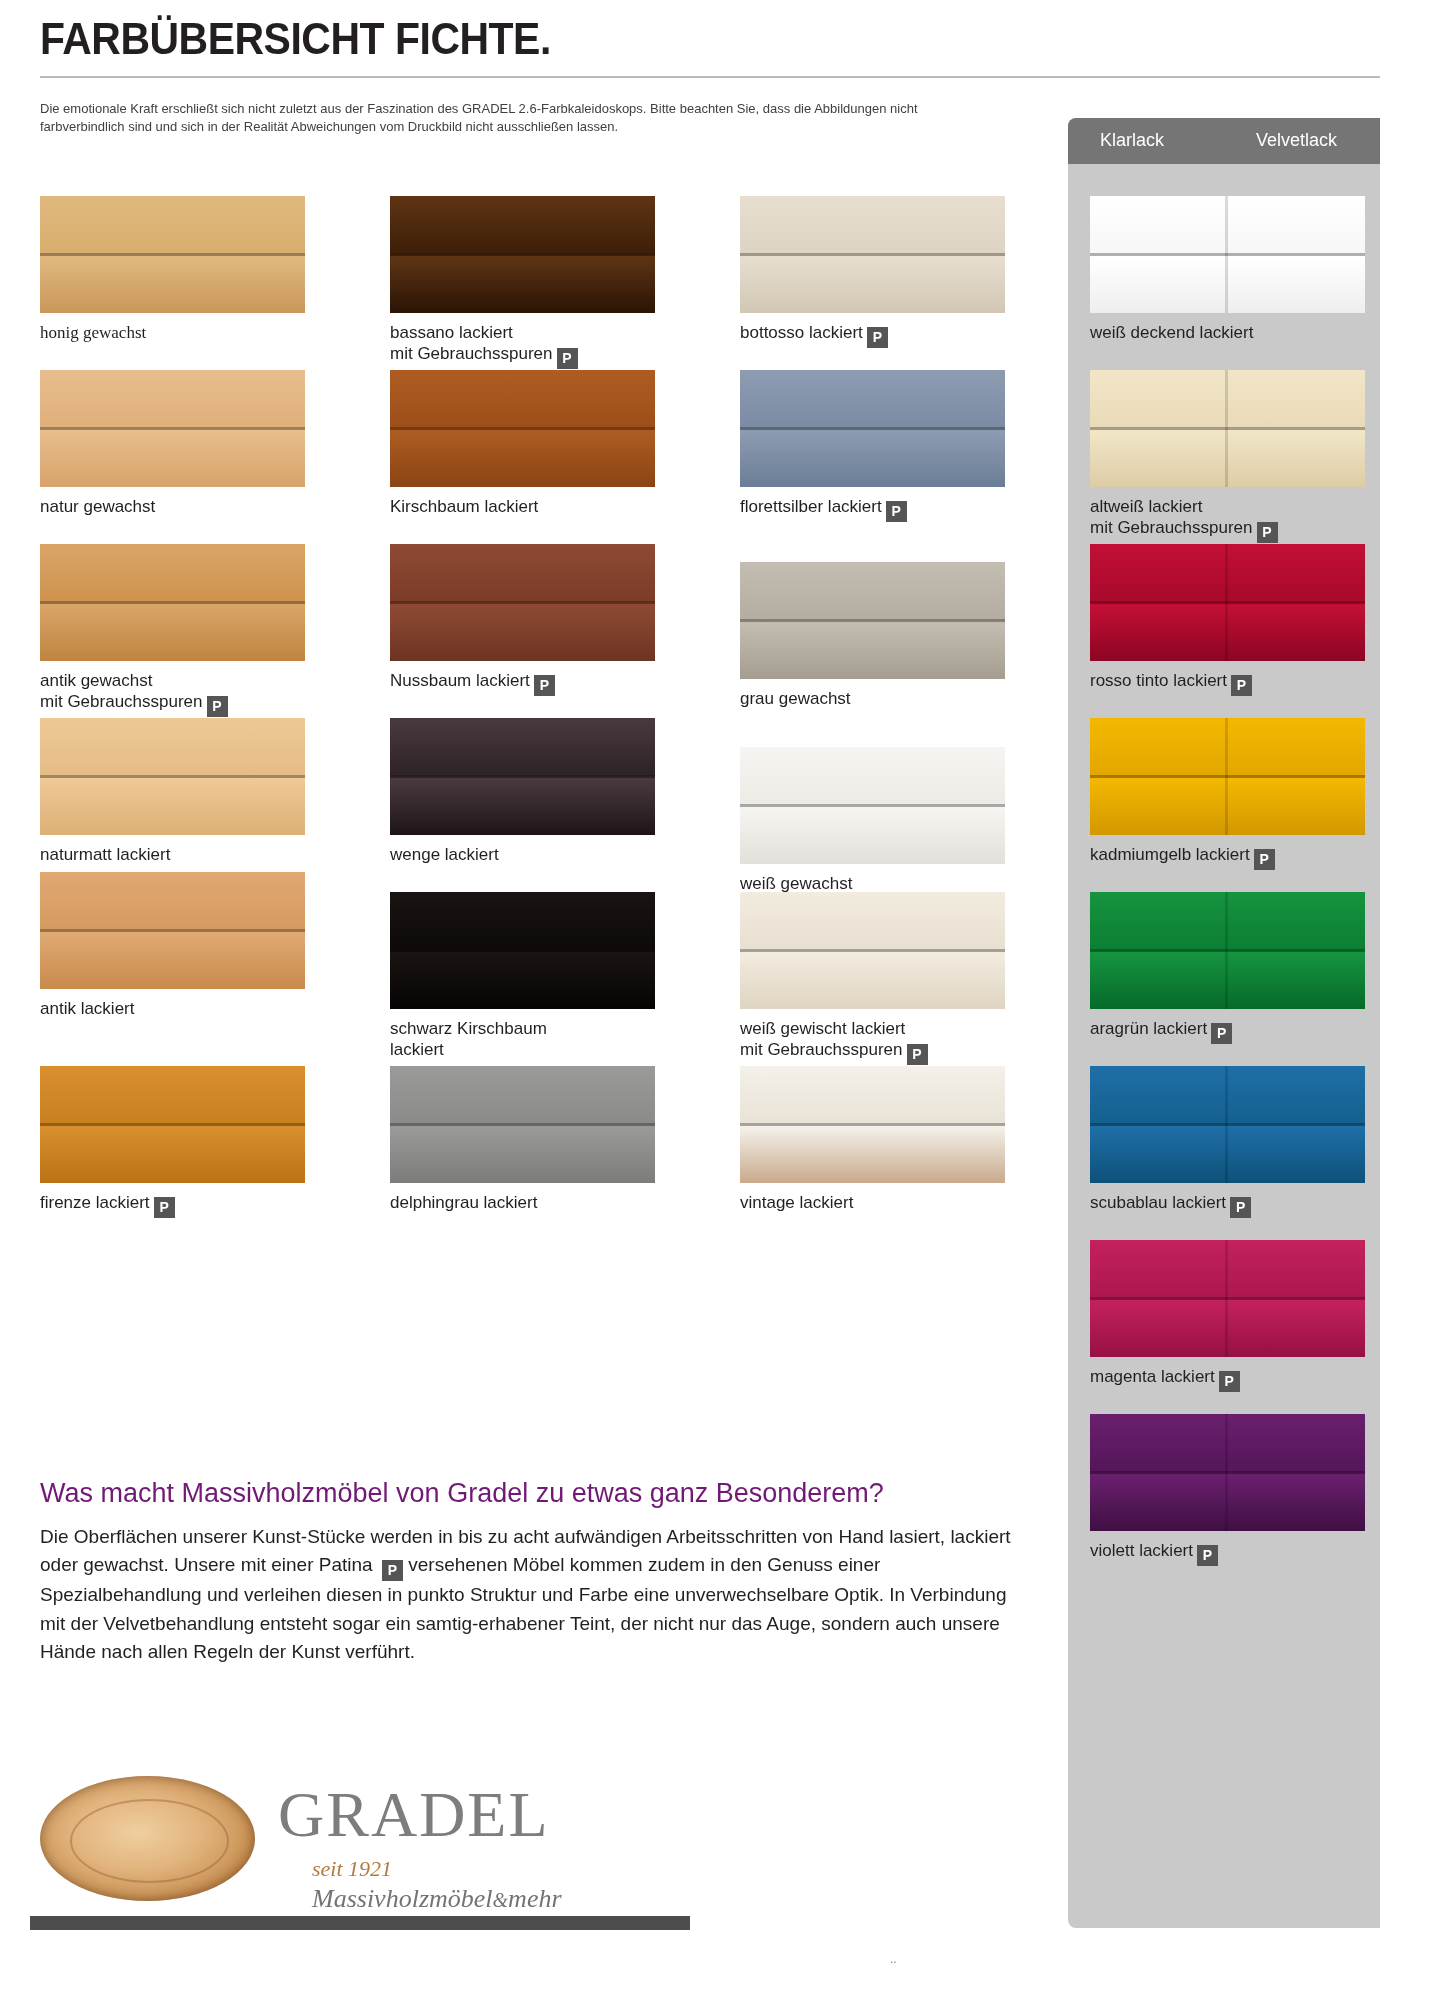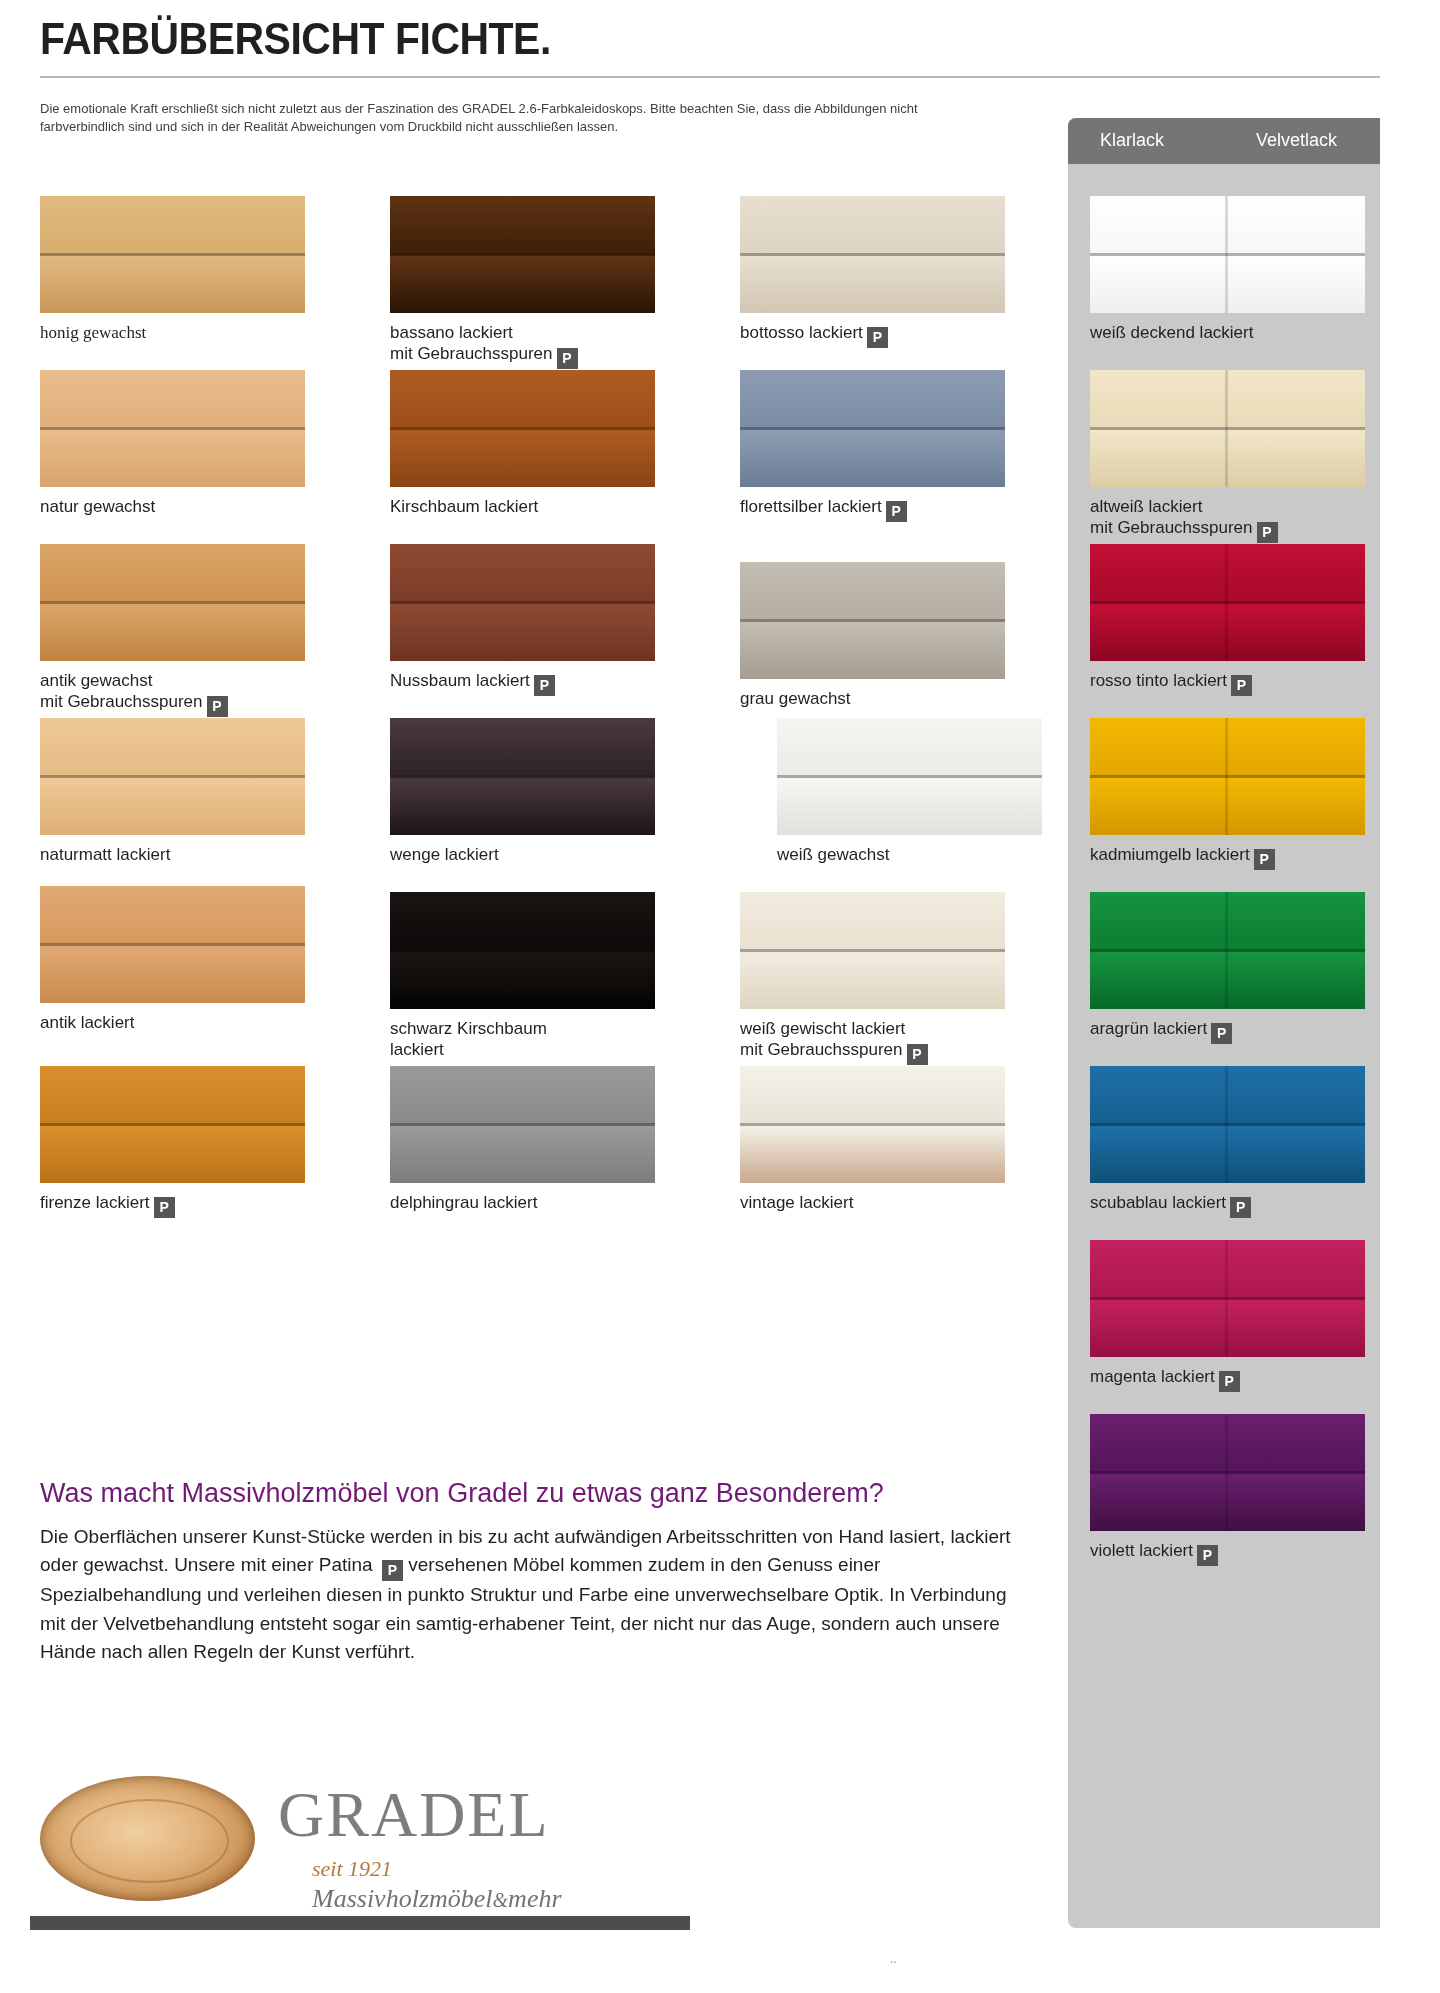--- a/index.html
+++ b/index.html
@@ -269,21 +269,21 @@
           </div>
           <div class="caption"><span>antik gewachst</span><br><span>mit Gebrauchsspuren</span><span class="pbadge">P</span></div>
         </div>
         <div class="cell" style="top: 522px;">
           <div class="swatch" style="background: linear-gradient(rgb(238, 200, 150) 0%, rgb(230, 188, 133) 48%, rgb(238, 200, 150) 52%, rgb(221, 176, 118) 100%);">
             <div class="grain"></div>
             <div class="seam-h"></div>
           </div>
           <div class="caption"><span>naturmatt lackiert</span></div>
         </div>
-        <div class="cell" style="top: 690px;">
+        <div class="cell" style="top: 676px;">
           <div class="swatch" style="background: linear-gradient(rgb(224, 169, 115) 0%, rgb(214, 154, 95) 48%, rgb(224, 169, 115) 52%, rgb(201, 138, 77) 100%);">
             <div class="grain"></div>
             <div class="seam-h"></div>
           </div>
           <div class="caption"><span>antik lackiert</span></div>
         </div>
         <div class="cell" style="top: 870px;">
           <div class="swatch" style="background: linear-gradient(rgb(217, 143, 46) 0%, rgb(201, 128, 31) 48%, rgb(217, 143, 46) 52%, rgb(185, 114, 21) 100%);">
             <div class="grain"></div>
             <div class="seam-h"></div>
@@ -350,21 +350,21 @@
           </div>
           <div class="caption"><span>florettsilber lackiert</span><span class="pbadge">P</span></div>
         </div>
         <div class="cell" style="top: 366px;">
           <div class="swatch" style="background: linear-gradient(rgb(195, 189, 178) 0%, rgb(181, 173, 161) 48%, rgb(195, 189, 178) 52%, rgb(165, 157, 144) 100%);">
             <div class="grain"></div>
             <div class="seam-h"></div>
           </div>
           <div class="caption"><span>grau gewachst</span></div>
         </div>
-        <div class="cell" style="top: 522px; margin-left: 37px;">
+        <div class="cell" style="top: 551px;">
           <div class="swatch" style="background: linear-gradient(rgb(246, 245, 241) 0%, rgb(236, 235, 230) 48%, rgb(246, 245, 241) 52%, rgb(226, 224, 218) 100%);">
             <div class="grain"></div>
             <div class="seam-h"></div>
           </div>
           <div class="caption"><span>weiß gewachst</span></div>
         </div>
         <div class="cell" style="top: 696px;">
           <div class="swatch" style="background: linear-gradient(rgb(242, 236, 224) 0%, rgb(232, 224, 208) 48%, rgb(242, 236, 224) 52%, rgb(222, 212, 192) 100%);">
             <div class="grain"></div>
             <div class="seam-h"></div>

